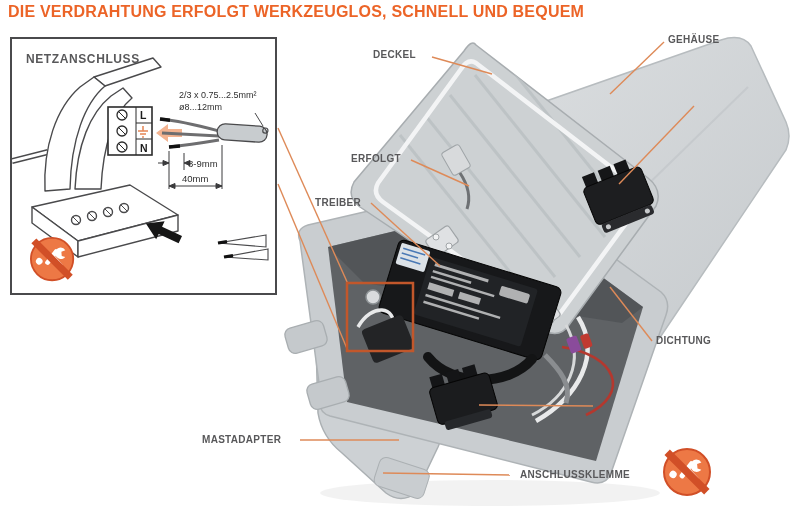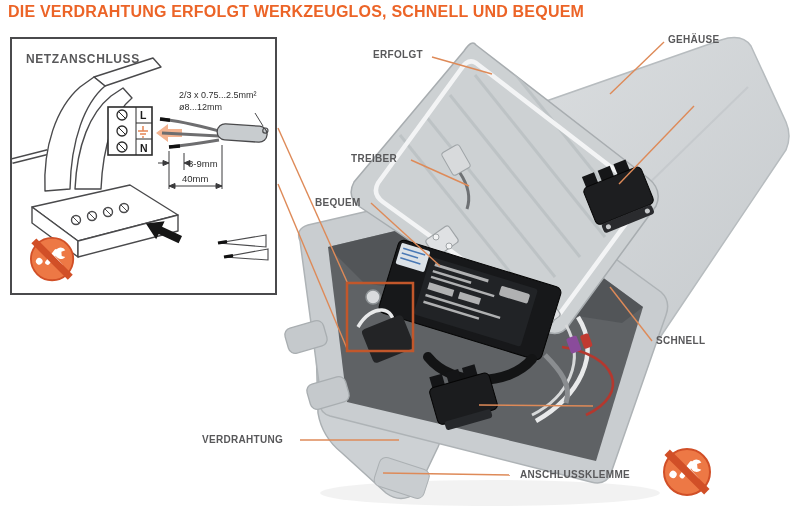--- a/index.html
+++ b/index.html
@@ -283,25 +283,25 @@
       <path d="M652,341 L610,287"></path>
       <path d="M593,406 L479,405"></path>
       <path d="M300,440 L399,440"></path>
       <path d="M383,473 L510,475"></path>
       <path d="M278,128 L348,284"></path>
       <path d="M278,184 L348,351"></path>
     </g>
     <rect x="347" y="283" width="66" height="68" fill="none" stroke="#C2572B" stroke-width="2.5"></rect>
   </svg>
 
-  <div class="callout" style="left:373px;top:48px">ERFOLGT</div>
+  <div class="callout" style="left:373px;top:48px">DECKEL</div>
   <div class="callout" style="left:668px;top:33px">GEHÄUSE</div>
-  <div class="callout" style="left:351px;top:152px">TREIBER</div>
-  <div class="callout" style="left:315px;top:196px">BEQUEM</div>
-  <div class="callout" style="left:656px;top:334px">SCHNELL</div>
-  <div class="callout" style="left:202px;top:433px">VERDRAHTUNG</div>
+  <div class="callout" style="left:351px;top:152px">ERFOLGT</div>
+  <div class="callout" style="left:315px;top:196px">TREIBER</div>
+  <div class="callout" style="left:656px;top:334px">DICHTUNG</div>
+  <div class="callout" style="left:202px;top:433px">MASTADAPTER</div>
   <div class="callout" style="left:520px;top:468px">ANSCHLUSSKLEMME</div>
 
   <svg class="icon48" style="left:663px;top:448px" viewBox="0 0 48 48">
     <use href="#no-tools-icon"></use>
   </svg>
 
 </div>
 
 </body></html>

